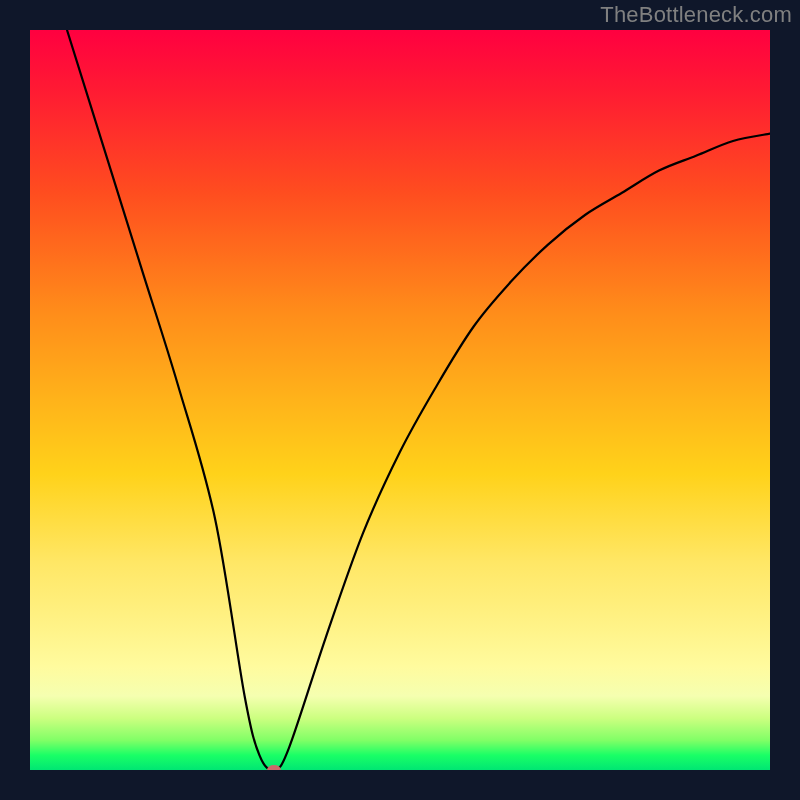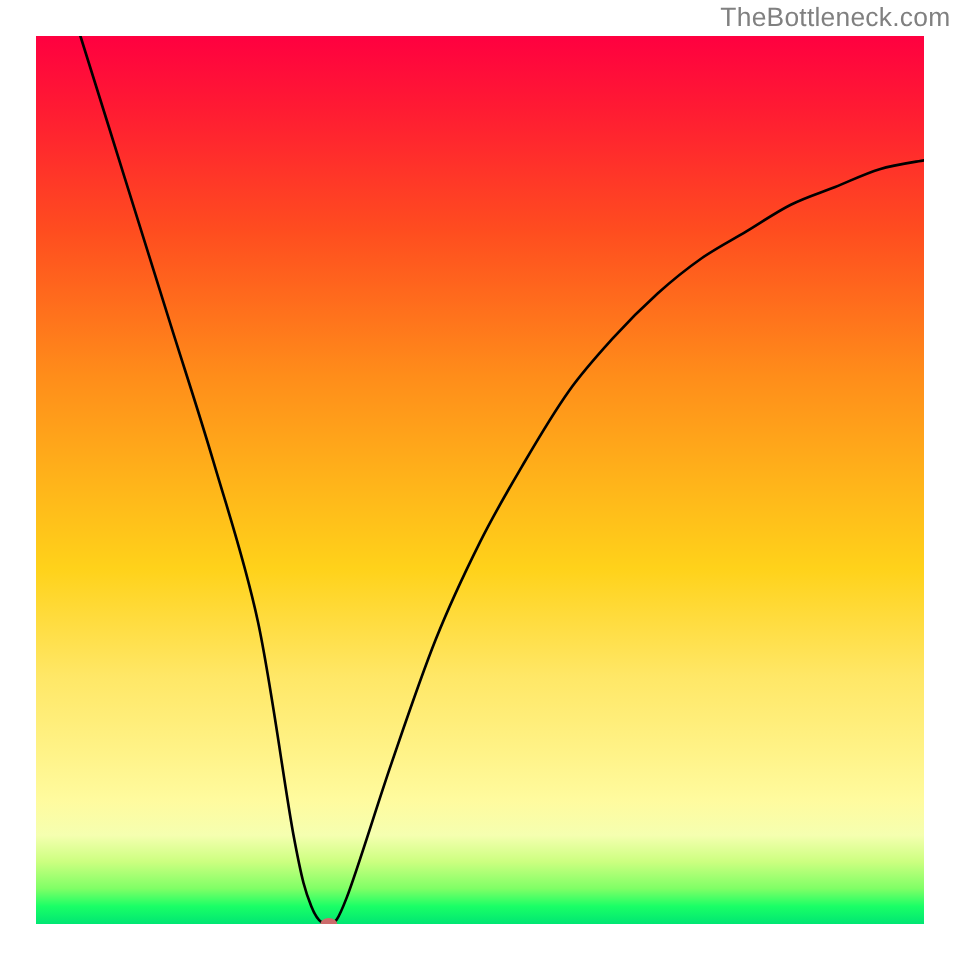--- a/index.html
+++ b/index.html
@@ -8,21 +8,21 @@
     width: 800px;
     height: 800px;
     background: #000;
     overflow: hidden;
     font-family: Arial, Helvetica, sans-serif;
   }
   .frame {
     position: relative;
     width: 800px;
     height: 800px;
-    background: #ffffff;
+    background: #0f172a;
   }
   .watermark {
     position: absolute;
     top: 2px;
     right: 8px;
     color: #808080;
     font-size: 22px;
     font-weight: 500;
     letter-spacing: 0.2px;
     z-index: 10;

